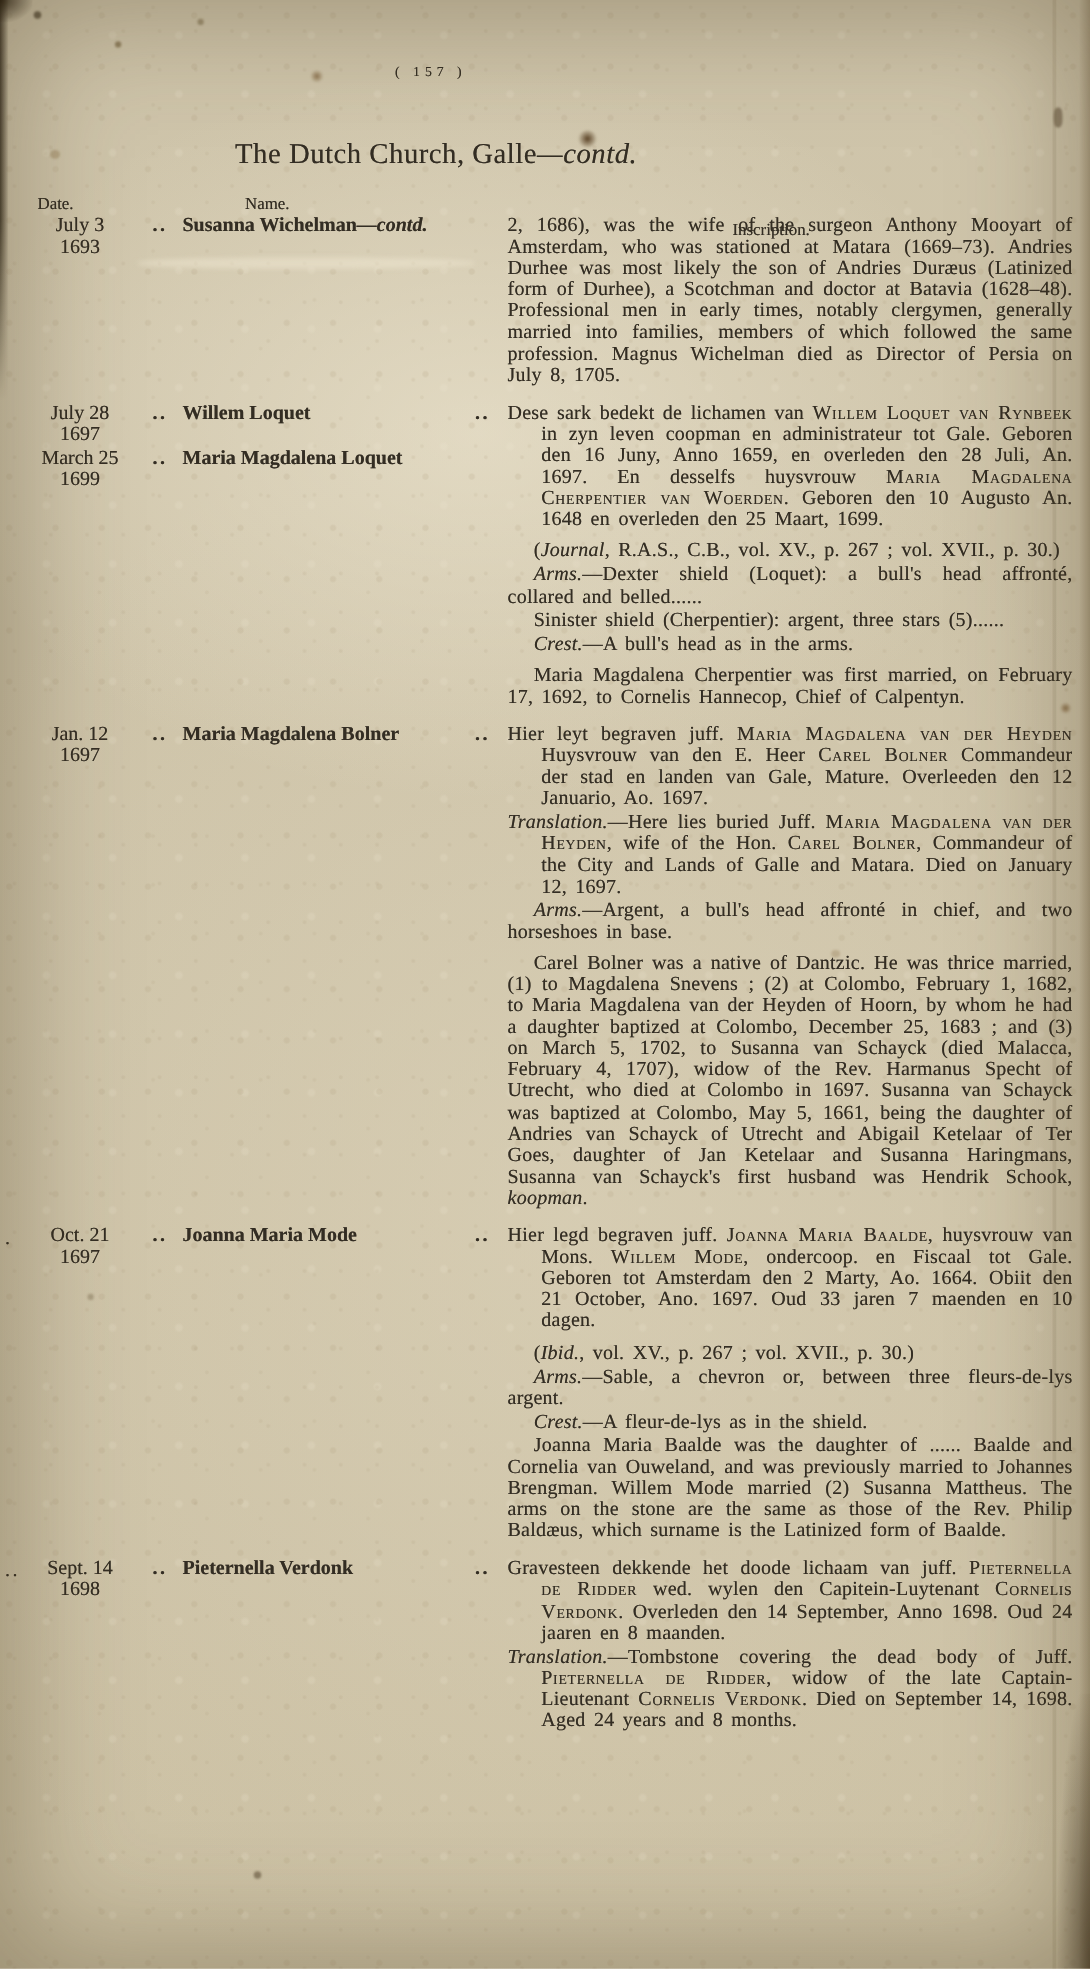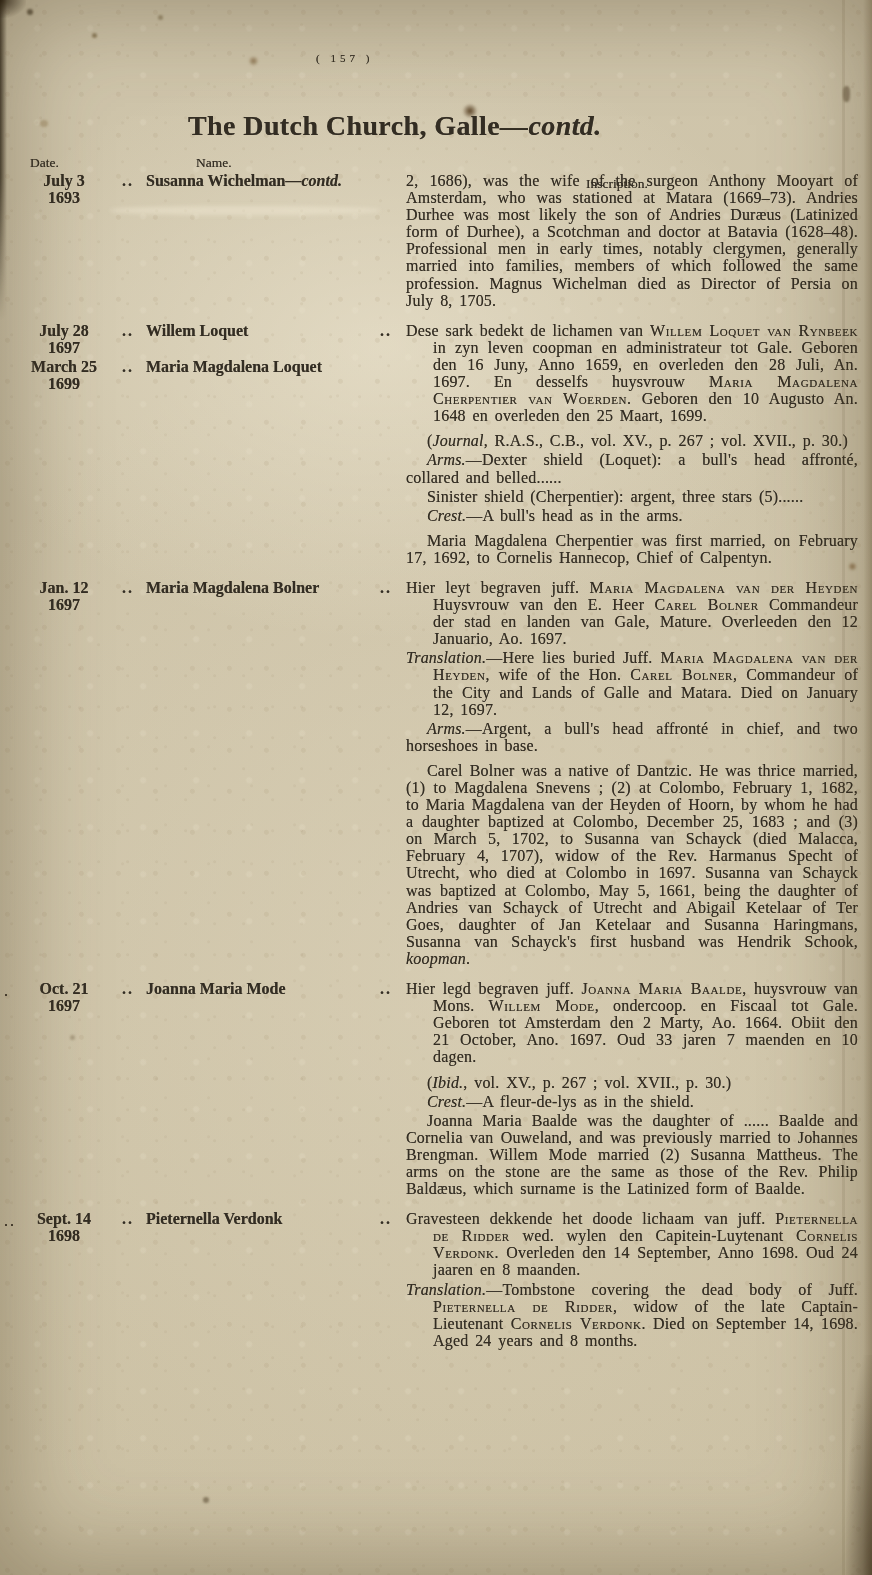--- a/index.html
+++ b/index.html
@@ -20,35 +20,35 @@
       radial-gradient(circle at 40% 80%, rgba(150,130,95,.11) 1px, transparent 2px),
       radial-gradient(circle at 85% 15%, rgba(150,130,95,.09) 1px, transparent 2px);
     background-size:37px 41px,53px 47px,29px 31px,43px 39px;
   }
   .vignette{position:absolute;inset:0;z-index:4;pointer-events:none;
     box-shadow:inset 0 0 95px 12px rgba(76,60,32,.38);}
   .content{position:absolute;inset:0;z-index:2;}
   .content *{text-shadow:0 0 .5px rgba(51,45,35,.65);}
 
   .pageno{position:absolute;left:316px;top:52px;font-size:11px;letter-spacing:4px;}
-  .title{position:absolute;left:188px;top:110px;font-size:28px;font-weight:bold;letter-spacing:.4px;}
+  .title{position:absolute;left:188px;top:110px;font-size:23px;font-weight:normal;letter-spacing:.4px;}
   .it{font-style:italic;}
   .sc{font-variant:small-caps;letter-spacing:.6px;}
 
   .ch{position:absolute;font-size:13.5px;text-align:center;}
   .ch-date{left:30px;top:155px;}
   .ch-name{left:196px;top:155px;}
   .ch-insc{left:586px;top:156px;margin-top:20px;}
 
   #entries{position:absolute;top:172px;left:12px;right:6px;font-size:16px;line-height:17.1px;}
   .group{display:flex;margin-bottom:11px;position:relative;}
   .left{width:394px;flex:none;}
   .right{width:452px;flex:none;text-align:justify;letter-spacing:.2px;word-spacing:2.5px;}
   .row{position:relative;margin-bottom:2px;}
-  .date{display:inline-block;width:92px;margin-left:6px;text-align:center;vertical-align:top;font-weight:bold;}
+  .date{display:inline-block;width:92px;margin-left:6px;text-align:center;vertical-align:top;}
   .lead-dots{display:inline-block;width:36px;text-align:center;letter-spacing:2px;font-weight:bold;}
   .name{font-weight:bold;}
   .name-dots{position:absolute;right:14px;top:0;letter-spacing:2px;font-weight:bold;}
   .margin-mark{position:absolute;left:-8px;top:2px;letter-spacing:2px;}
   .right p{margin:0 0 2px 0;}
   .right p.hang{padding-left:27px;text-indent:-27px;}
   .right p.indent{text-indent:21px;}
   .right p.flush{text-indent:0;}
   .right p.gap{margin-top:8px;}
 
@@ -125,20 +125,21 @@
         </div>
       </div>
       <div class="group">
         <span class="margin-mark">.</span>
         <div class="left">
           <div class="row"><span class="date"><span>Oct. 21</span><br><span>1697</span></span><span class="lead-dots">..</span><span class="name">Joanna Maria Mode</span><span class="name-dots">..</span></div>
         </div>
         <div class="right">
           <p class="hang"><span>Hier legd begraven juff. </span><span class="sc">Joanna Maria Baalde</span><span>, huysvrouw van Mons. </span><span class="sc">Willem Mode</span><span>, ondercoop. en Fiscaal tot Gale.  Geboren tot Amsterdam den 2 Marty, Ao. 1664.  Obiit den 21 October, Ano. 1697.  Oud 33 jaren 7 maenden en 10 dagen.</span></p>
           <p class="indent gap"><span>(</span><span class="it">Ibid.</span><span>, vol. XV., p. 267 ; vol. XVII., p. 30.)</span></p>
+          <p class="indent"><span class="it">Arms.</span><span>—Sable, a chevron or, between three fleurs-de-lys argent.</span></p>
           <p class="indent"><span class="it">Crest.</span><span>—A fleur-de-lys as in the shield.</span></p>
           <p class="indent"><span>Joanna Maria Baalde was the daughter of ...... Baalde and Cornelia van Ouweland, and was previously married to Johannes Brengman.  Willem Mode married (2) Susanna Mattheus.  The arms on the stone are the same as those of the Rev. Philip Baldæus, which surname is the Latinized form of Baalde.</span></p>
         </div>
       </div>
       <div class="group">
         <span class="margin-mark">..</span>
         <div class="left">
           <div class="row"><span class="date"><span>Sept. 14</span><br><span>1698</span></span><span class="lead-dots">..</span><span class="name">Pieternella Verdonk</span><span class="name-dots">..</span></div>
         </div>
         <div class="right">

